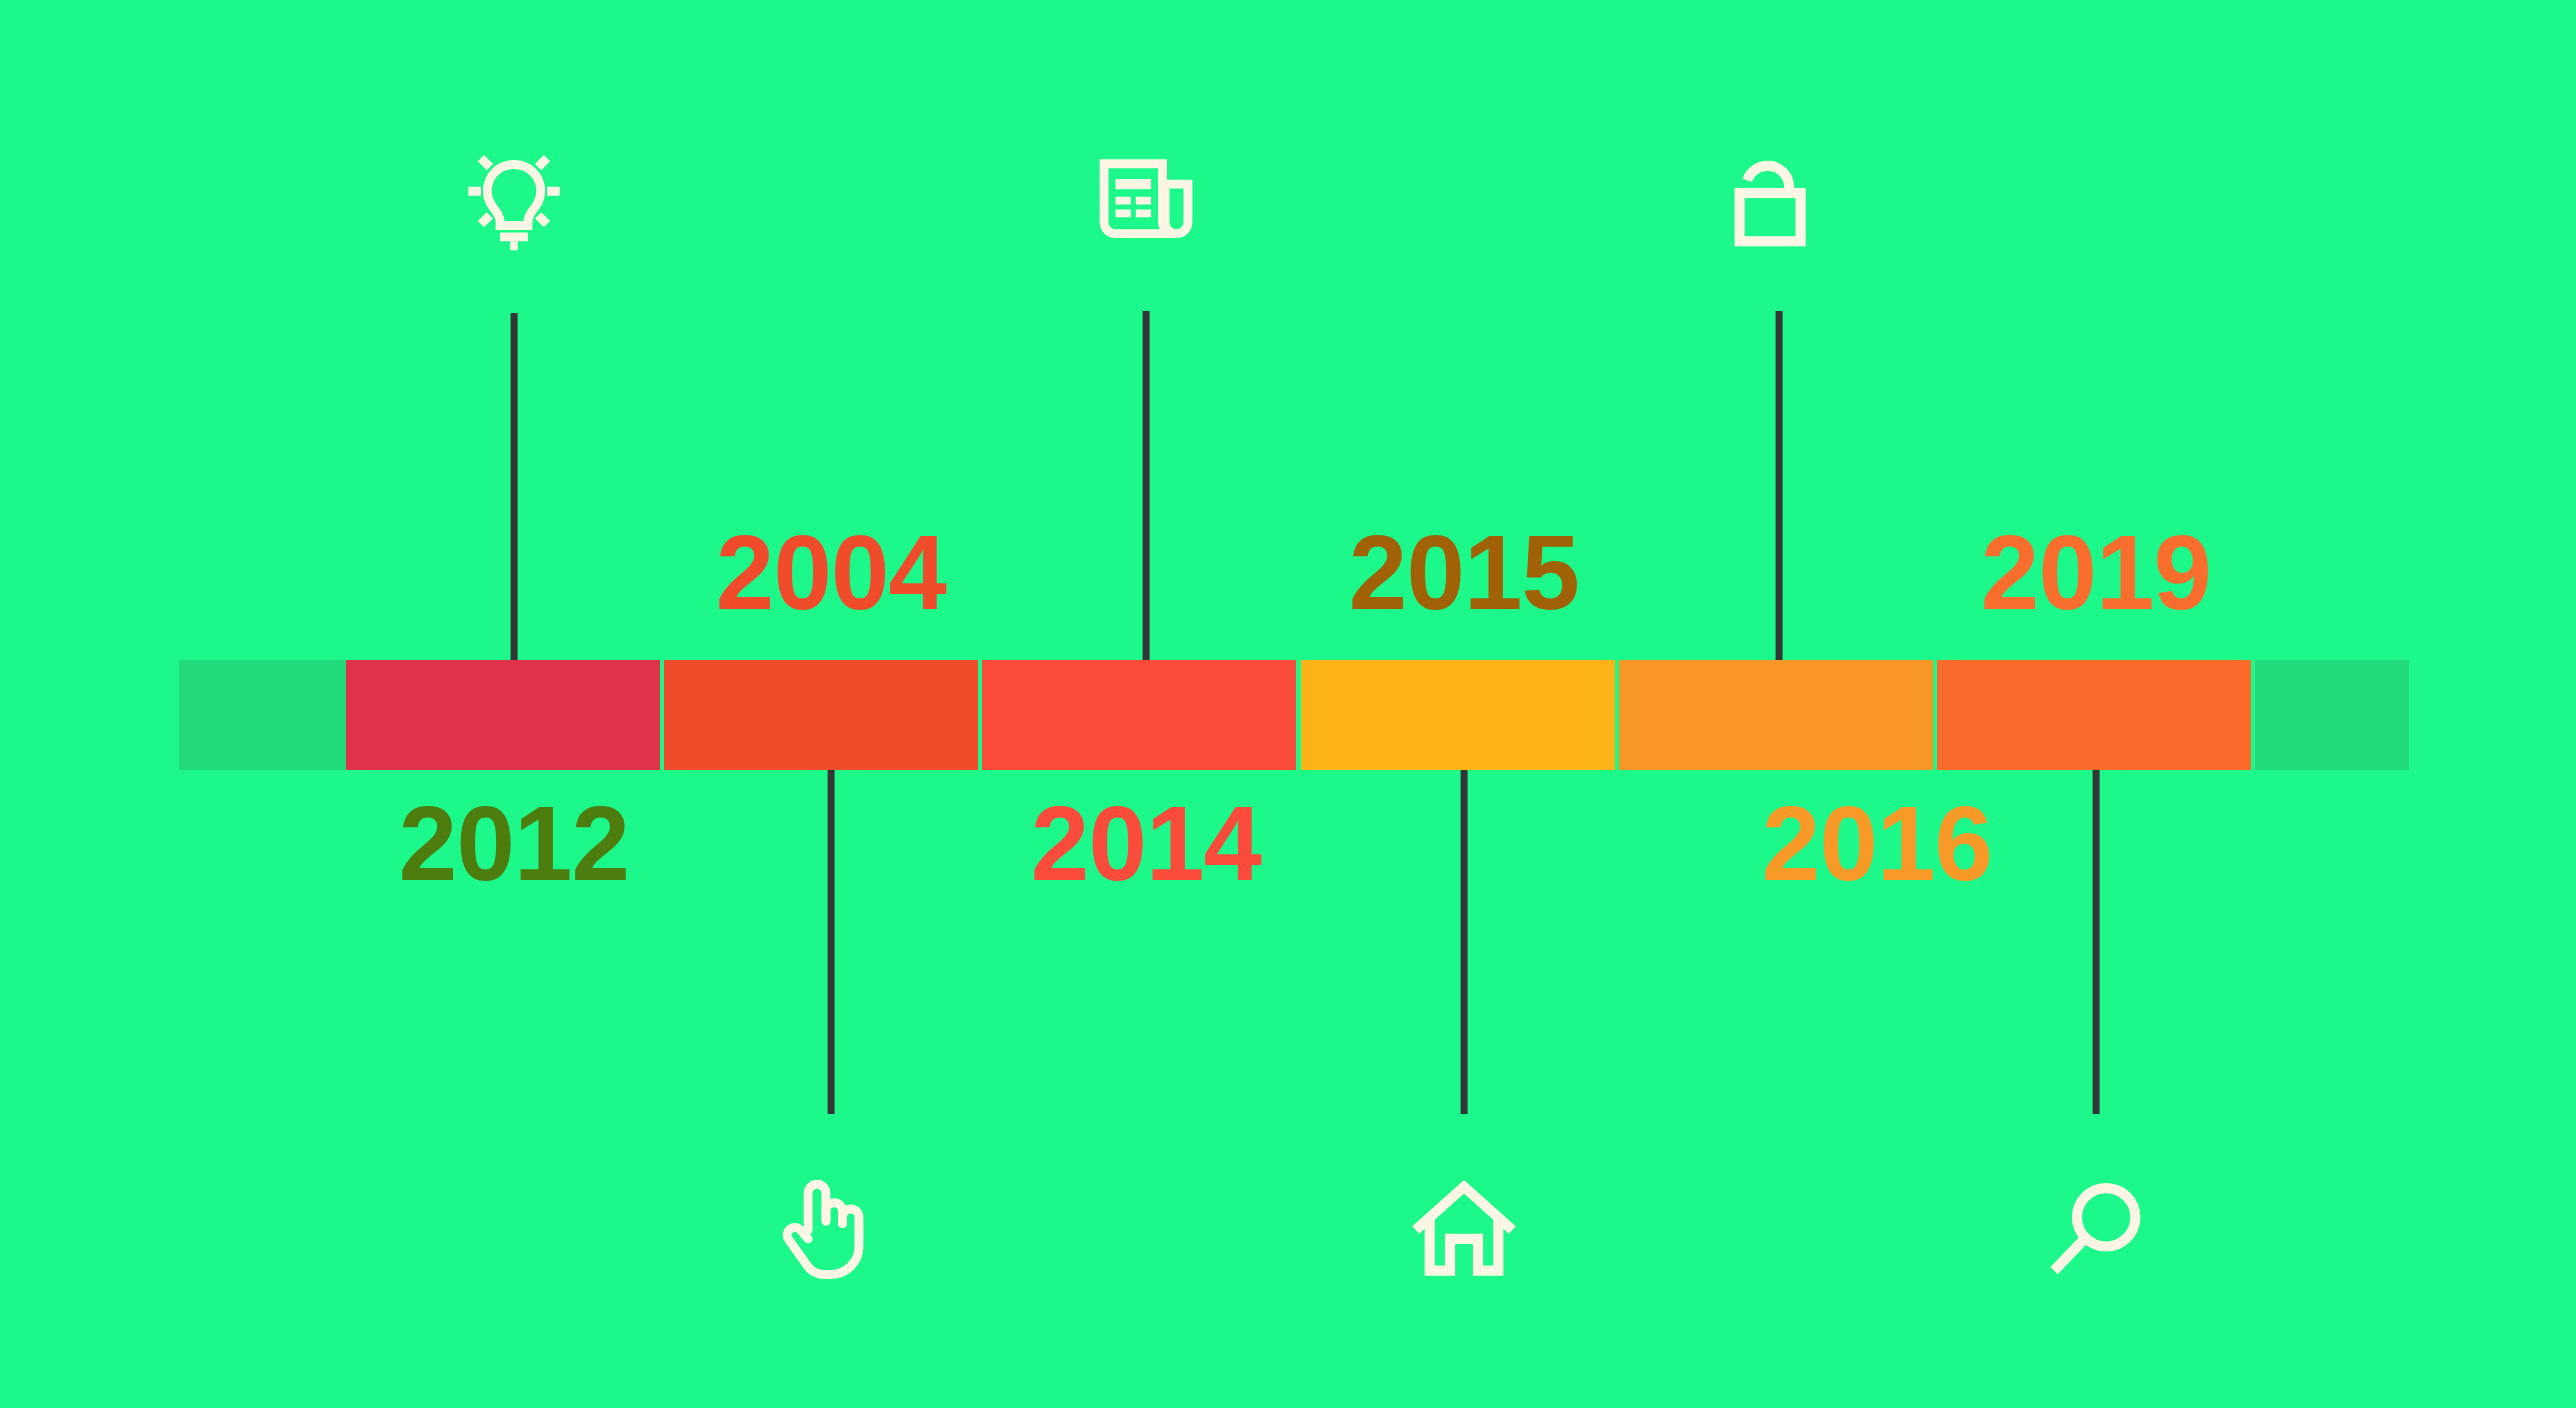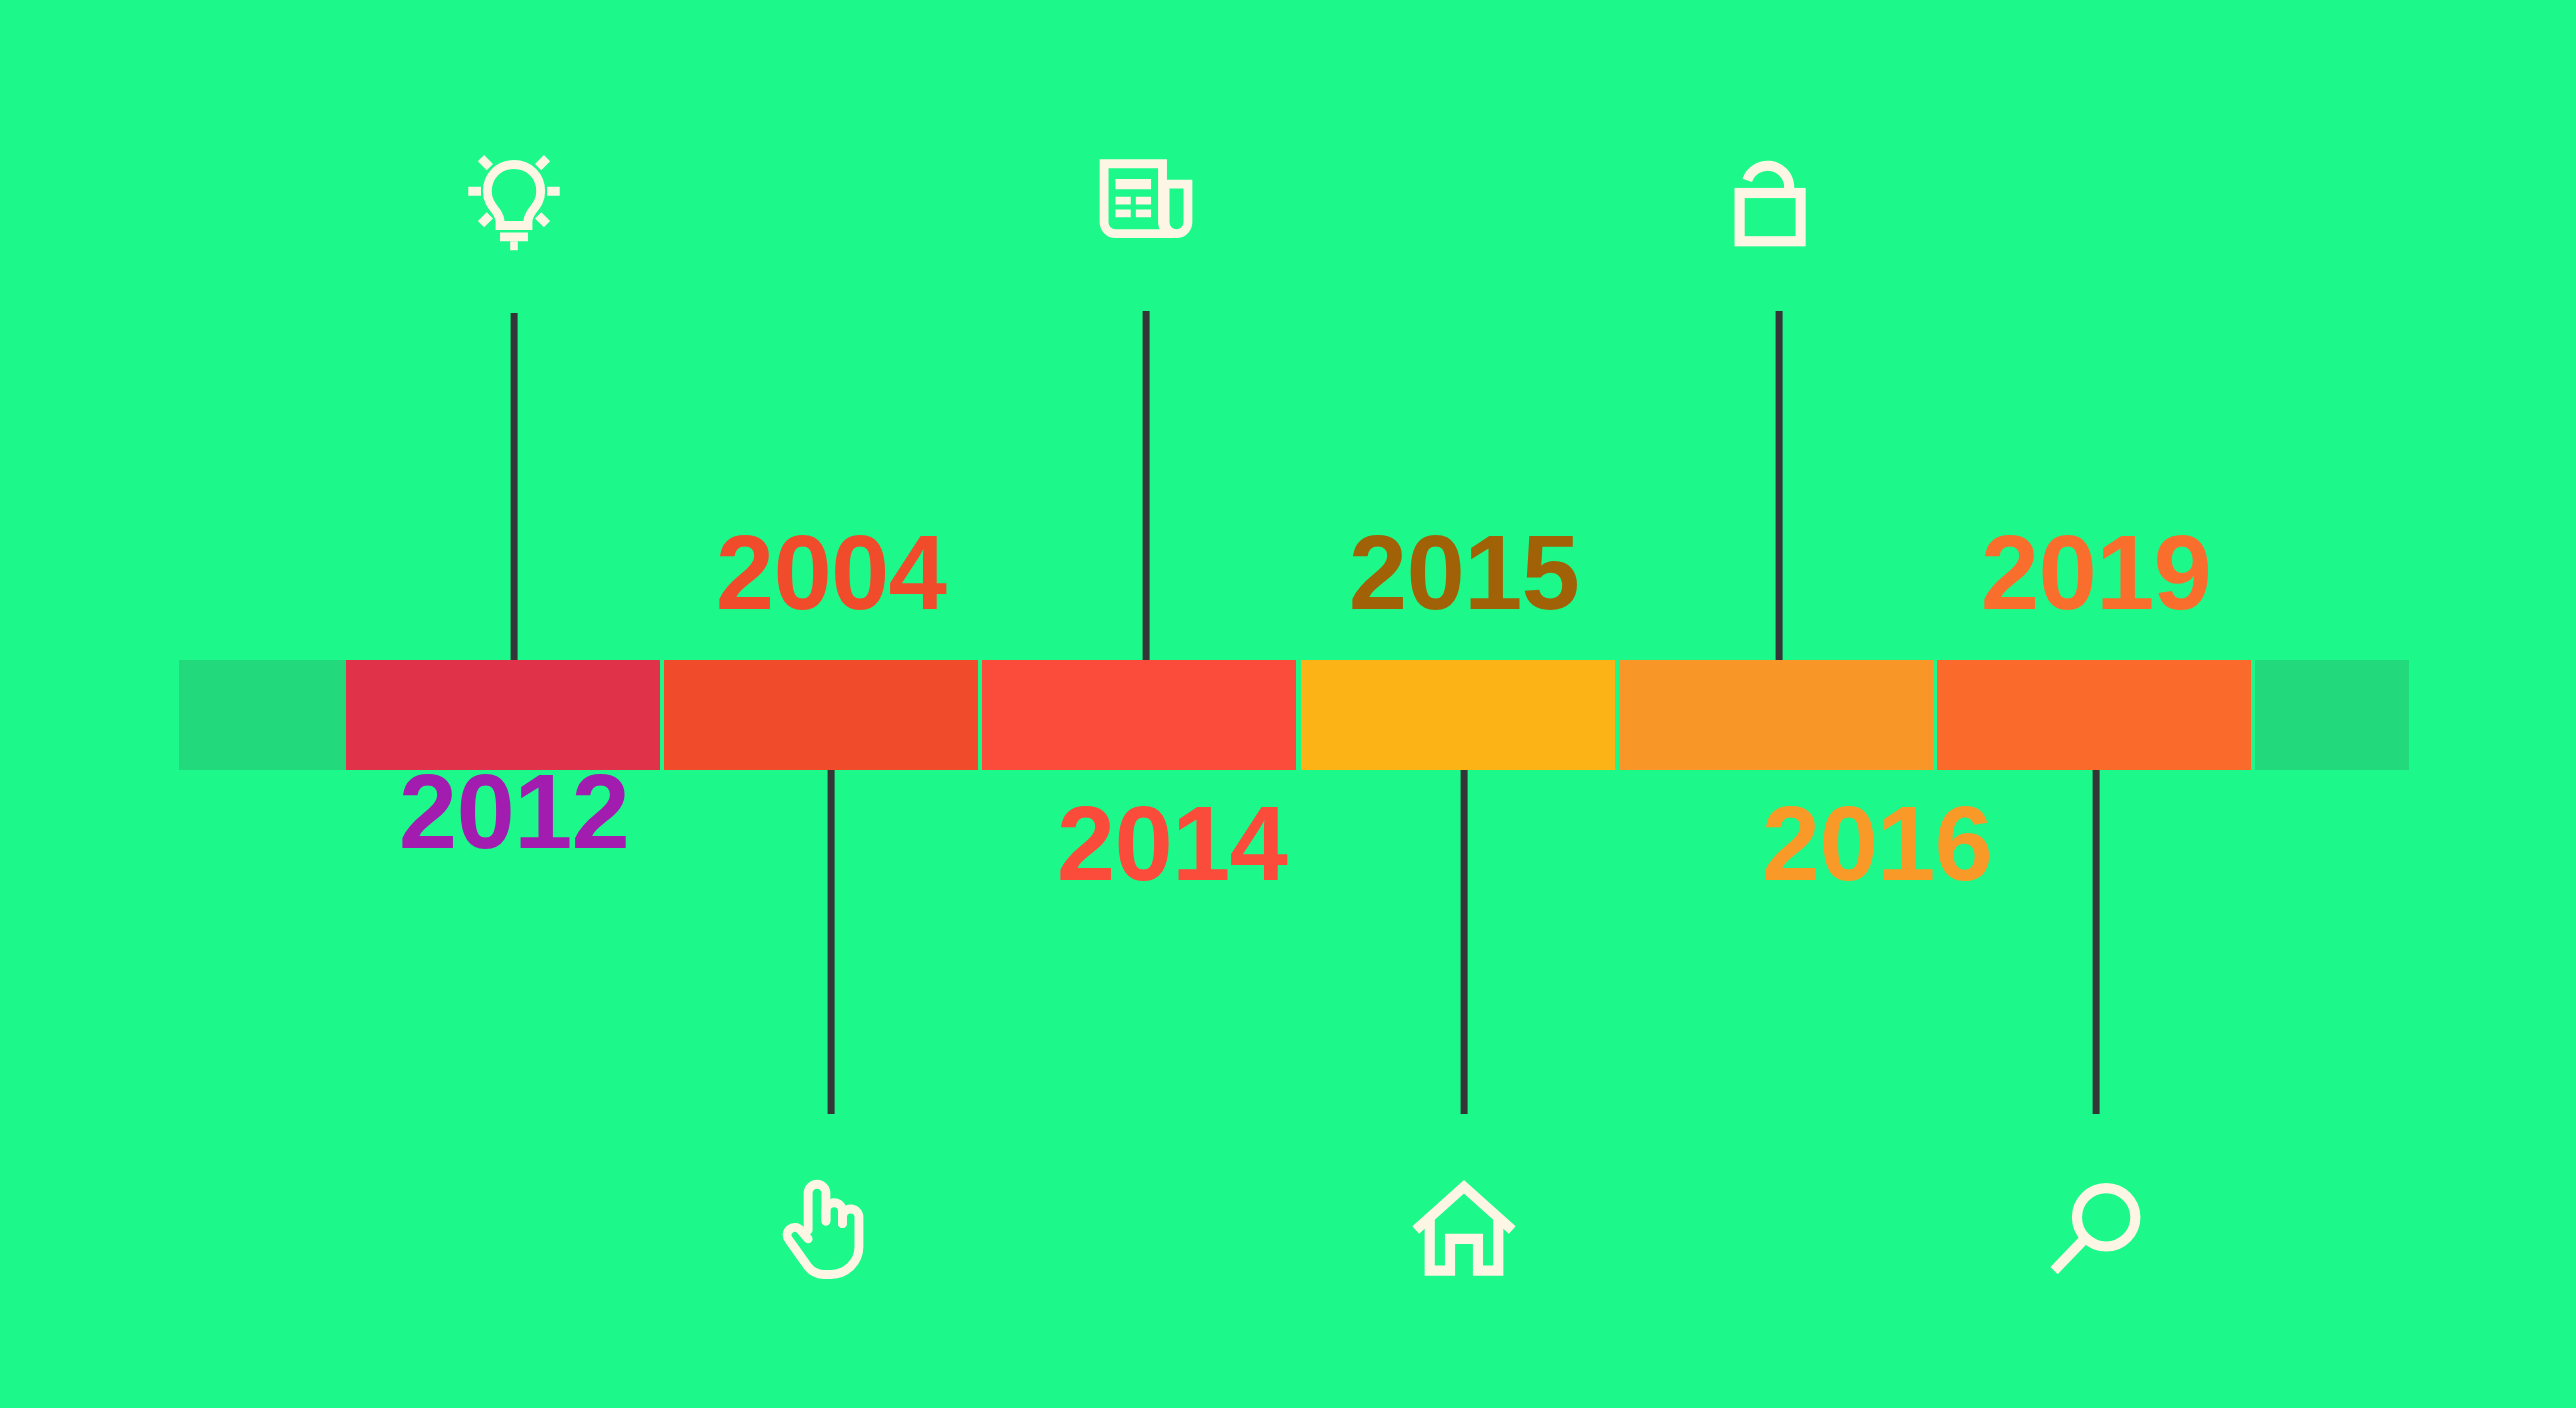--- a/index.html
+++ b/index.html
@@ -188,25 +188,25 @@
     <div class="bar-cap" style="width:167px; background:#22D97C;"></div>
     <div class="bar-seg" style="width:314px; background:#E0334A;"></div>
     <div class="bar-seg" style="width:314px; background:#F04C2B;"></div>
     <div class="bar-seg" style="width:314px; background:#FB4B3B;"></div>
     <div class="bar-seg" style="width:314px; background:#FCB316;"></div>
     <div class="bar-seg" style="width:314px; background:#F99628;"></div>
     <div class="bar-seg" style="width:314px; background:#F96A2B;"></div>
     <div class="bar-cap" style="width:154px; background:#22D97C;"></div>
   </div>
 
-  <div class="year-label year-below" style="left:514px; top:759px; color:#a21caf;">2012</div>
+  <div class="year-label year-below" style="left:514px; top:791px; color:#4d7c0f;">2012</div>
 
   <div class="year-label year-above" style="left:831px; top:520px; color:#F04C2B;">2004</div>
 
-  <div class="year-label year-below" style="left:1172px; top:791px; color:#FB4B3B;text-align:center;">2014</div>
+  <div class="year-label year-below" style="left:1146px; top:791px; color:#FB4B3B;text-align:center;">2014</div>
 
   <div class="year-label year-above" style="left:1464px; top:520px; color:#a16207;">2015</div>
 
   <div class="year-label year-below" style="left:1877px; top:791px; color:#F99A28;">2016</div>
 
   <div class="year-label year-above" style="left:2096px; top:520px; color:#F96E2D;">2019</div>
 
 </div>
 
 

